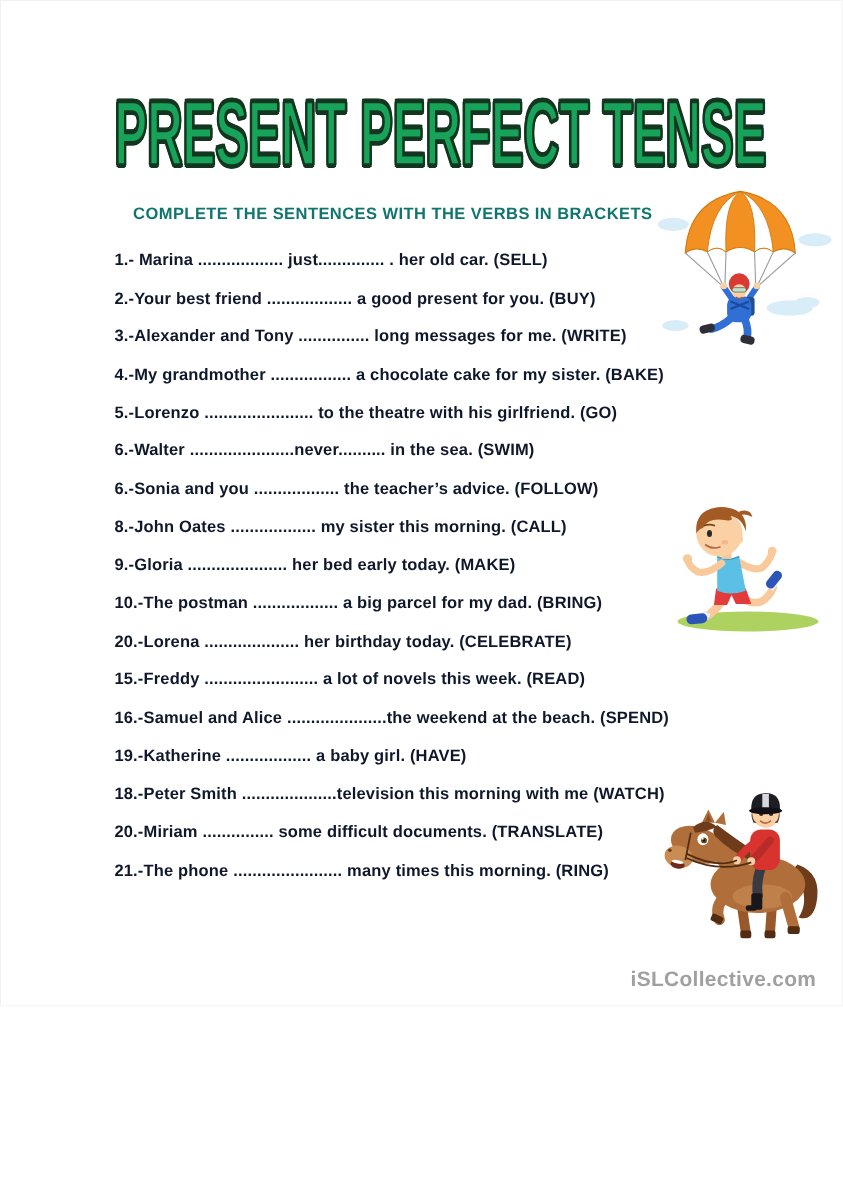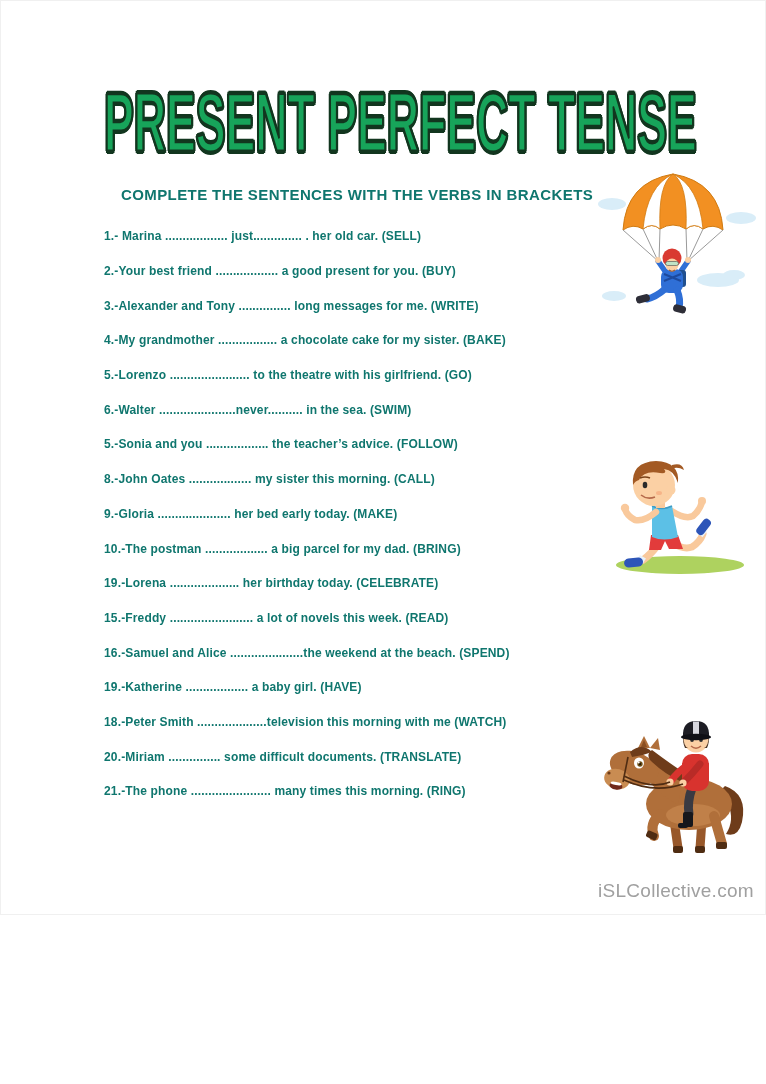--- a/index.html
+++ b/index.html
@@ -27,54 +27,54 @@
   .instructions {
     position:absolute; left:121px; top:186px;
     font-size:15px; font-weight:bold; color:#0f766e;
     letter-spacing:0.4px; white-space:nowrap;
   }
   .sentences {
     position:absolute; left:104px; top:219px; width:500px;
   }
   .sentence {
     height:34.7px; display:flex; align-items:center;
-    font-size:12px; font-weight:bold; color:#0f766e;
+    font-size:15px; font-weight:bold; color:#0f172a;
     letter-spacing:0.15px; white-space:nowrap;
   }
   .illustration { position:absolute; }
   .illu-parachute { left:598px; top:168px; width:160px; height:150px; }
   .illu-runner    { left:610px; top:450px; width:150px; height:127px; }
   .illu-horse     { left:594px; top:710px; width:170px; height:154px; }
   .watermark {
-    position:absolute; right:12px; bottom:13px;
-    font-size:19px; font-weight:normal; color:#a0a0a0;
+    position:absolute; right:24px; bottom:13px;
+    font-size:19px; font-weight:bold; color:#a0a0a0;
     letter-spacing:0.3px;
   }
 </style>
 </head>
 <body>
 
 <div class="page">
 
   <div class="title">PRESENT PERFECT TENSE</div>
 
   <div class="instructions">COMPLETE THE SENTENCES WITH THE VERBS IN BRACKETS</div>
 
   <div class="sentences">
     <div class="sentence">1.-  Marina .................. just.............. .  her old car. (SELL)</div>
     <div class="sentence">2.-Your best friend .................. a good present for you. (BUY)</div>
     <div class="sentence">3.-Alexander and Tony ............... long messages for me. (WRITE)</div>
     <div class="sentence">4.-My grandmother ................. a chocolate cake for my sister. (BAKE)</div>
     <div class="sentence">5.-Lorenzo ....................... to the theatre with his girlfriend. (GO)</div>
     <div class="sentence">6.-Walter ......................never.......... in the sea. (SWIM)</div>
-    <div class="sentence">5.-Sonia and you .................. the teacher’s advice. (FOLLOW)</div>
+    <div class="sentence">6.-Sonia and you .................. the teacher’s advice. (FOLLOW)</div>
     <div class="sentence">8.-John Oates .................. my sister this morning. (CALL)</div>
     <div class="sentence">9.-Gloria ..................... her bed early today. (MAKE)</div>
     <div class="sentence">10.-The postman .................. a big parcel for my dad. (BRING)</div>
-    <div class="sentence">19.-Lorena .................... her birthday today. (CELEBRATE)</div>
+    <div class="sentence">20.-Lorena .................... her birthday today. (CELEBRATE)</div>
     <div class="sentence">15.-Freddy ........................ a lot of novels this week. (READ)</div>
     <div class="sentence">16.-Samuel and Alice .....................the weekend at the beach. (SPEND)</div>
     <div class="sentence">19.-Katherine .................. a baby girl. (HAVE)</div>
     <div class="sentence">18.-Peter Smith ....................television this morning with me (WATCH)</div>
     <div class="sentence">20.-Miriam ............... some difficult documents. (TRANSLATE)</div>
     <div class="sentence">21.-The phone ....................... many times this morning. (RING)</div>
   </div>
 
   <div class="illustration illu-parachute">
     <svg viewBox="0 0 160 150" width="160" height="150">

